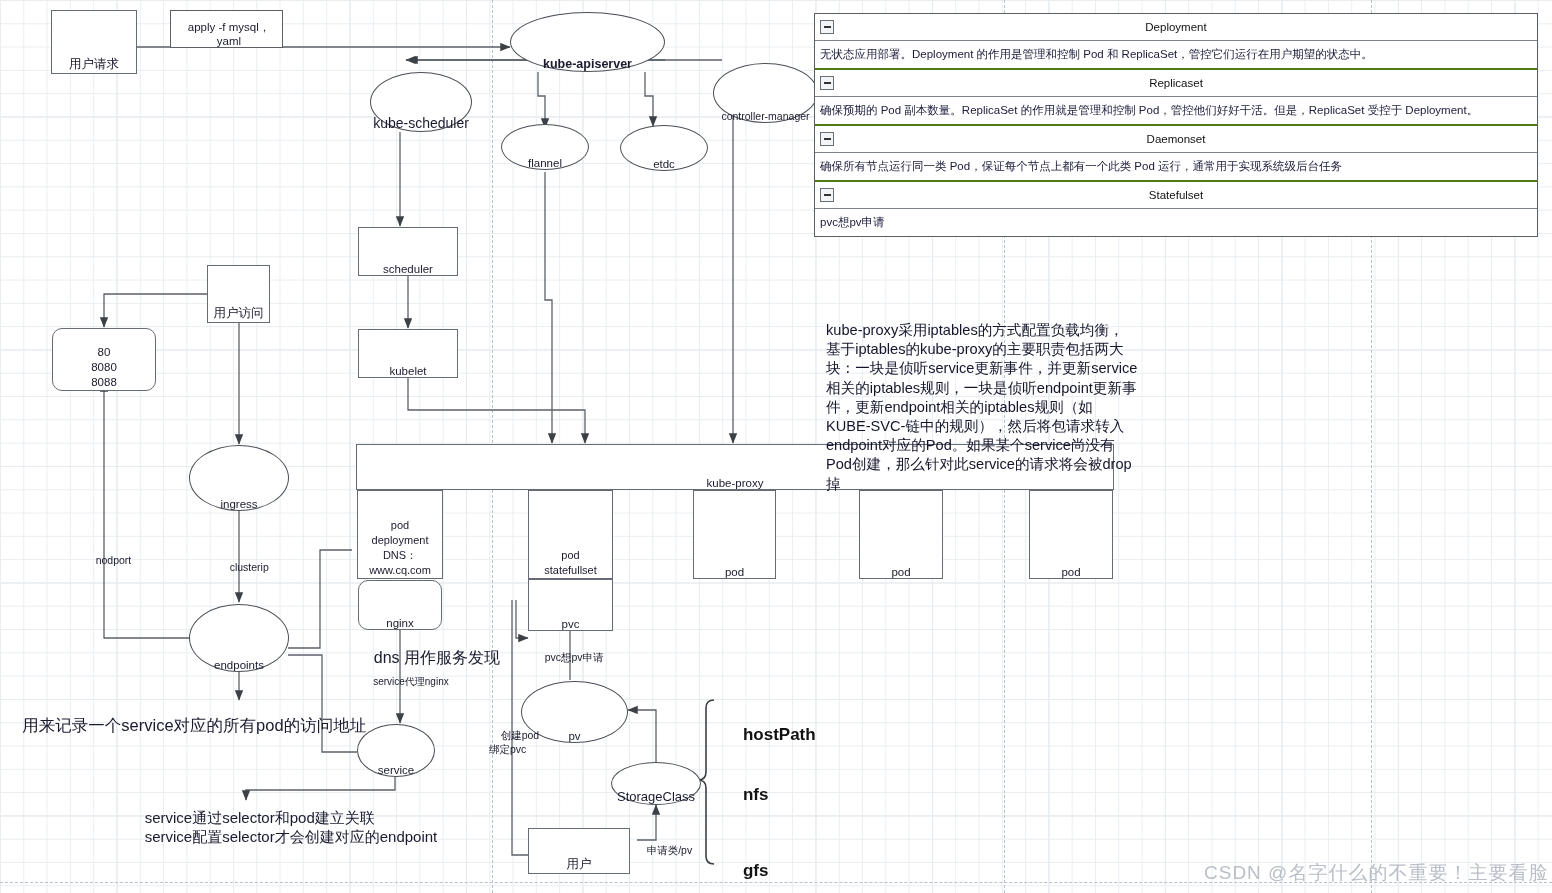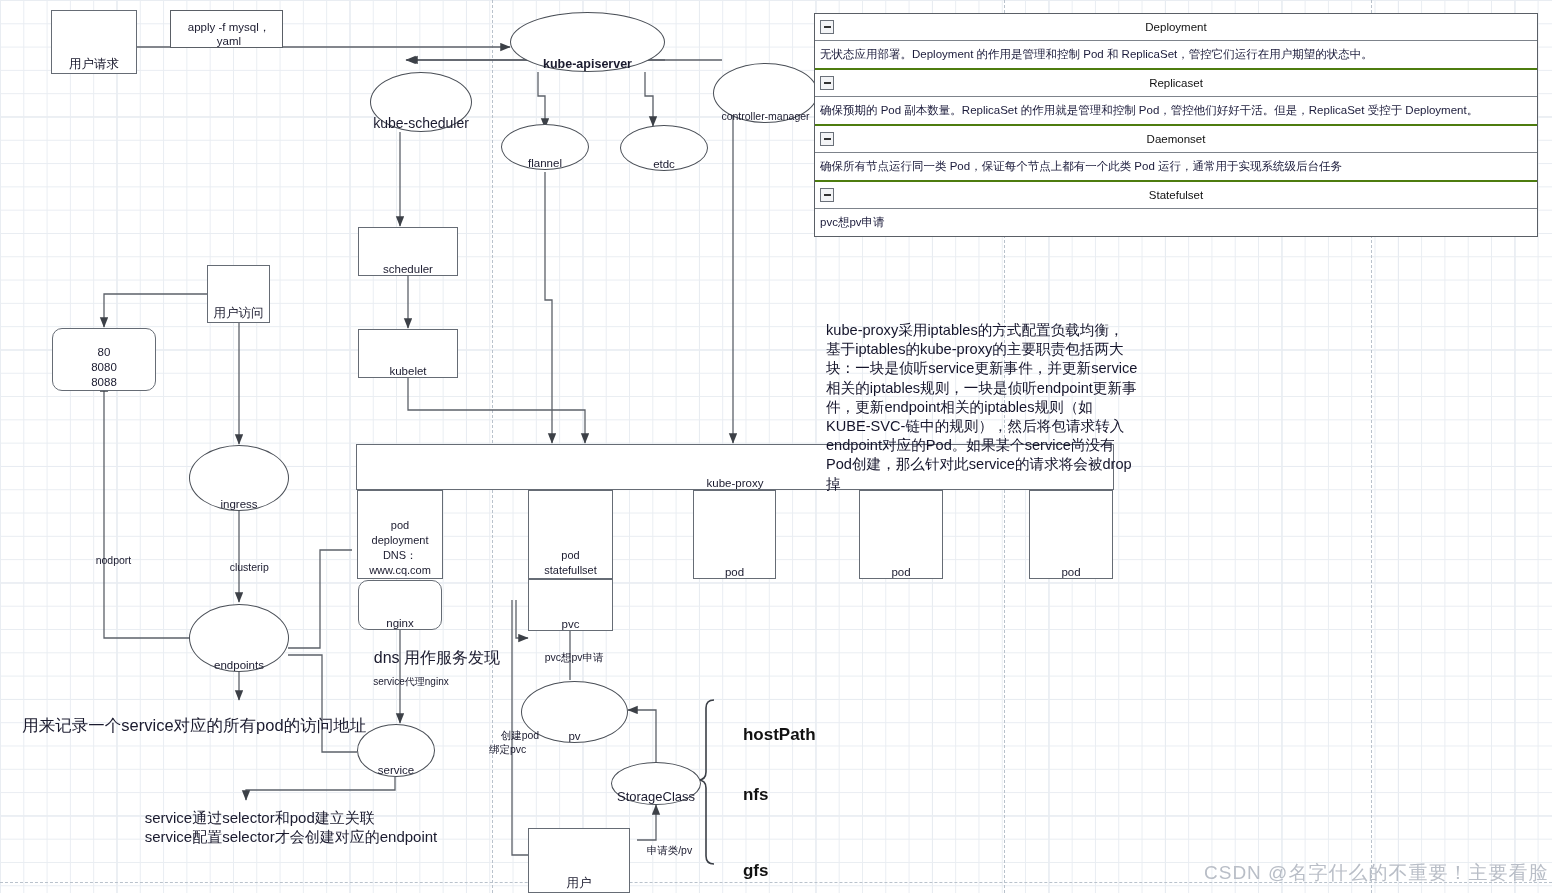--- a/index.html
+++ b/index.html
@@ -222,21 +222,21 @@
   </div>
 
   <div class="node ellipse" style="left:521px;top:681px;width:107px;height:62px;font-size:11.5px;">
     <span>pv</span>
   </div>
 
   <div class="node ellipse" style="left:611px;top:762px;width:90px;height:43px;font-size:13px;">
     <span>StorageClass</span>
   </div>
 
-  <div class="node rect" style="left:528px;top:828px;width:102px;height:65px;font-size:12.5px;">
+  <div class="node rect" style="left:528px;top:828px;width:102px;height:46px;font-size:12.5px;">
     <span>用户</span>
   </div>
 
   <div class="lbl" style="left:84px;top:542px;font-size:10.5px;">
     <span>nodport</span>
   </div>
   <div class="lbl" style="left:218px;top:549px;font-size:10.5px;">
     <span>clusterip</span>
   </div>
   <div class="lbl" style="left:362px;top:664px;font-size:10px;">

